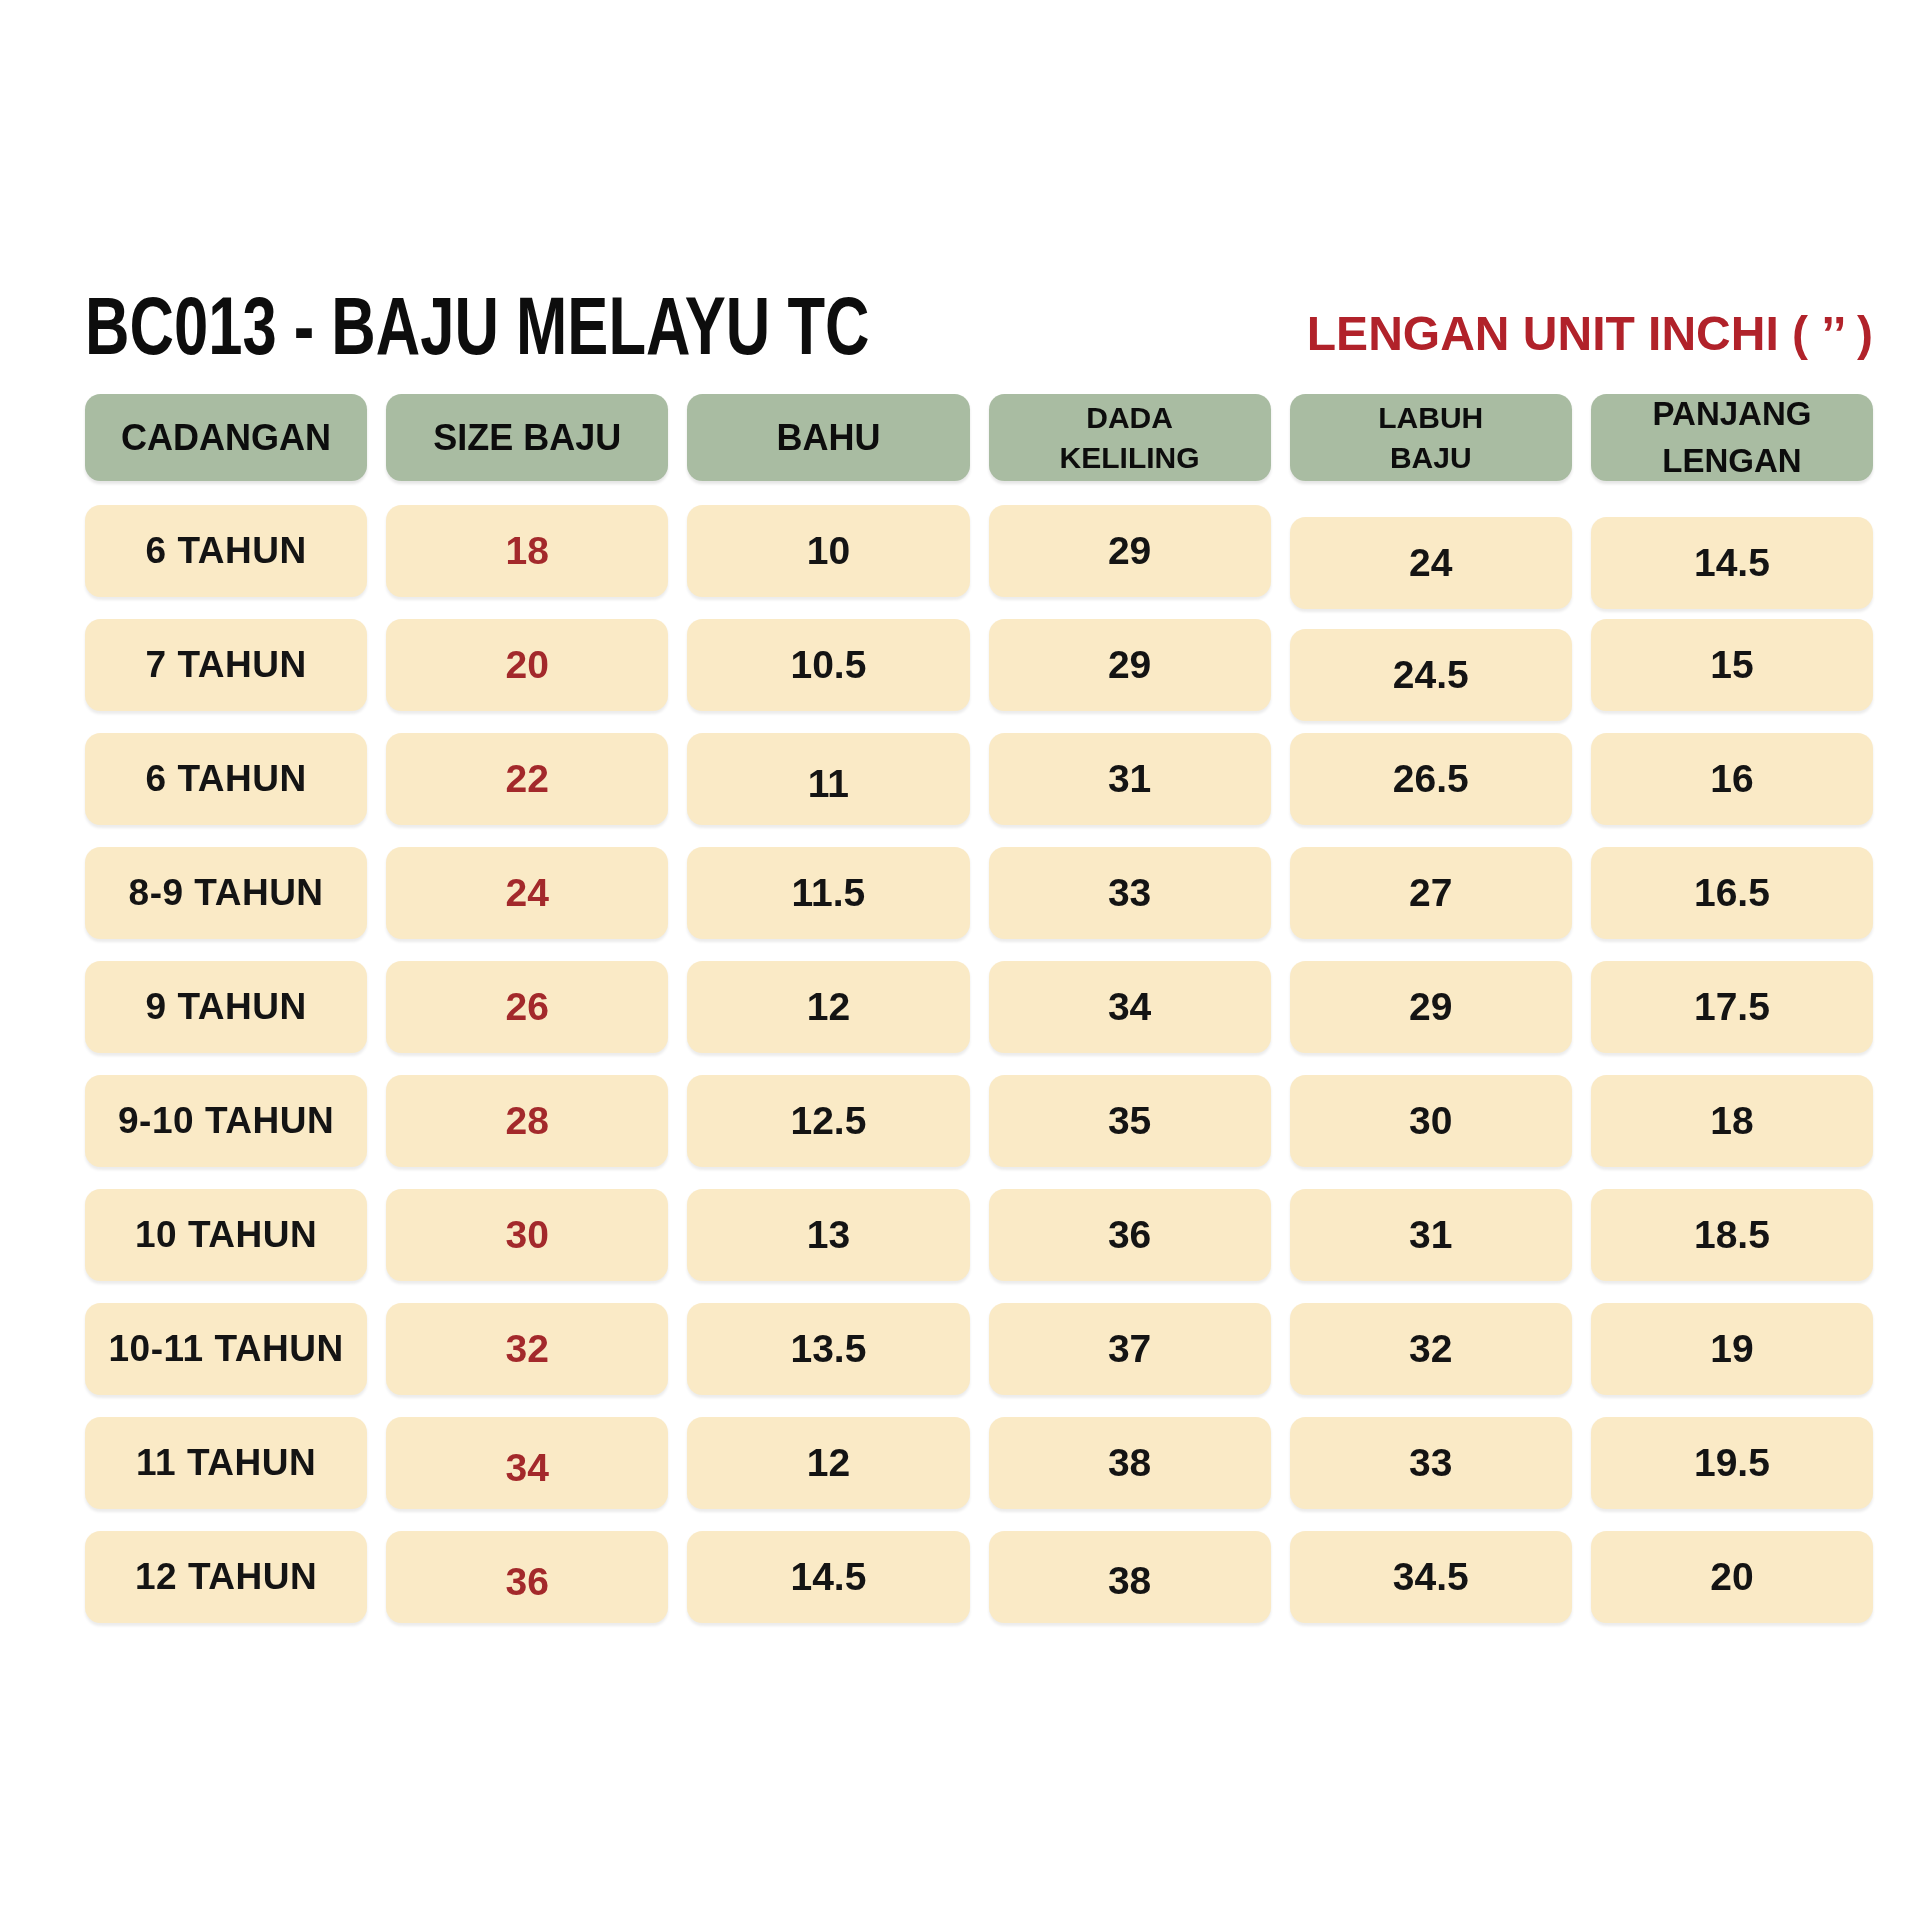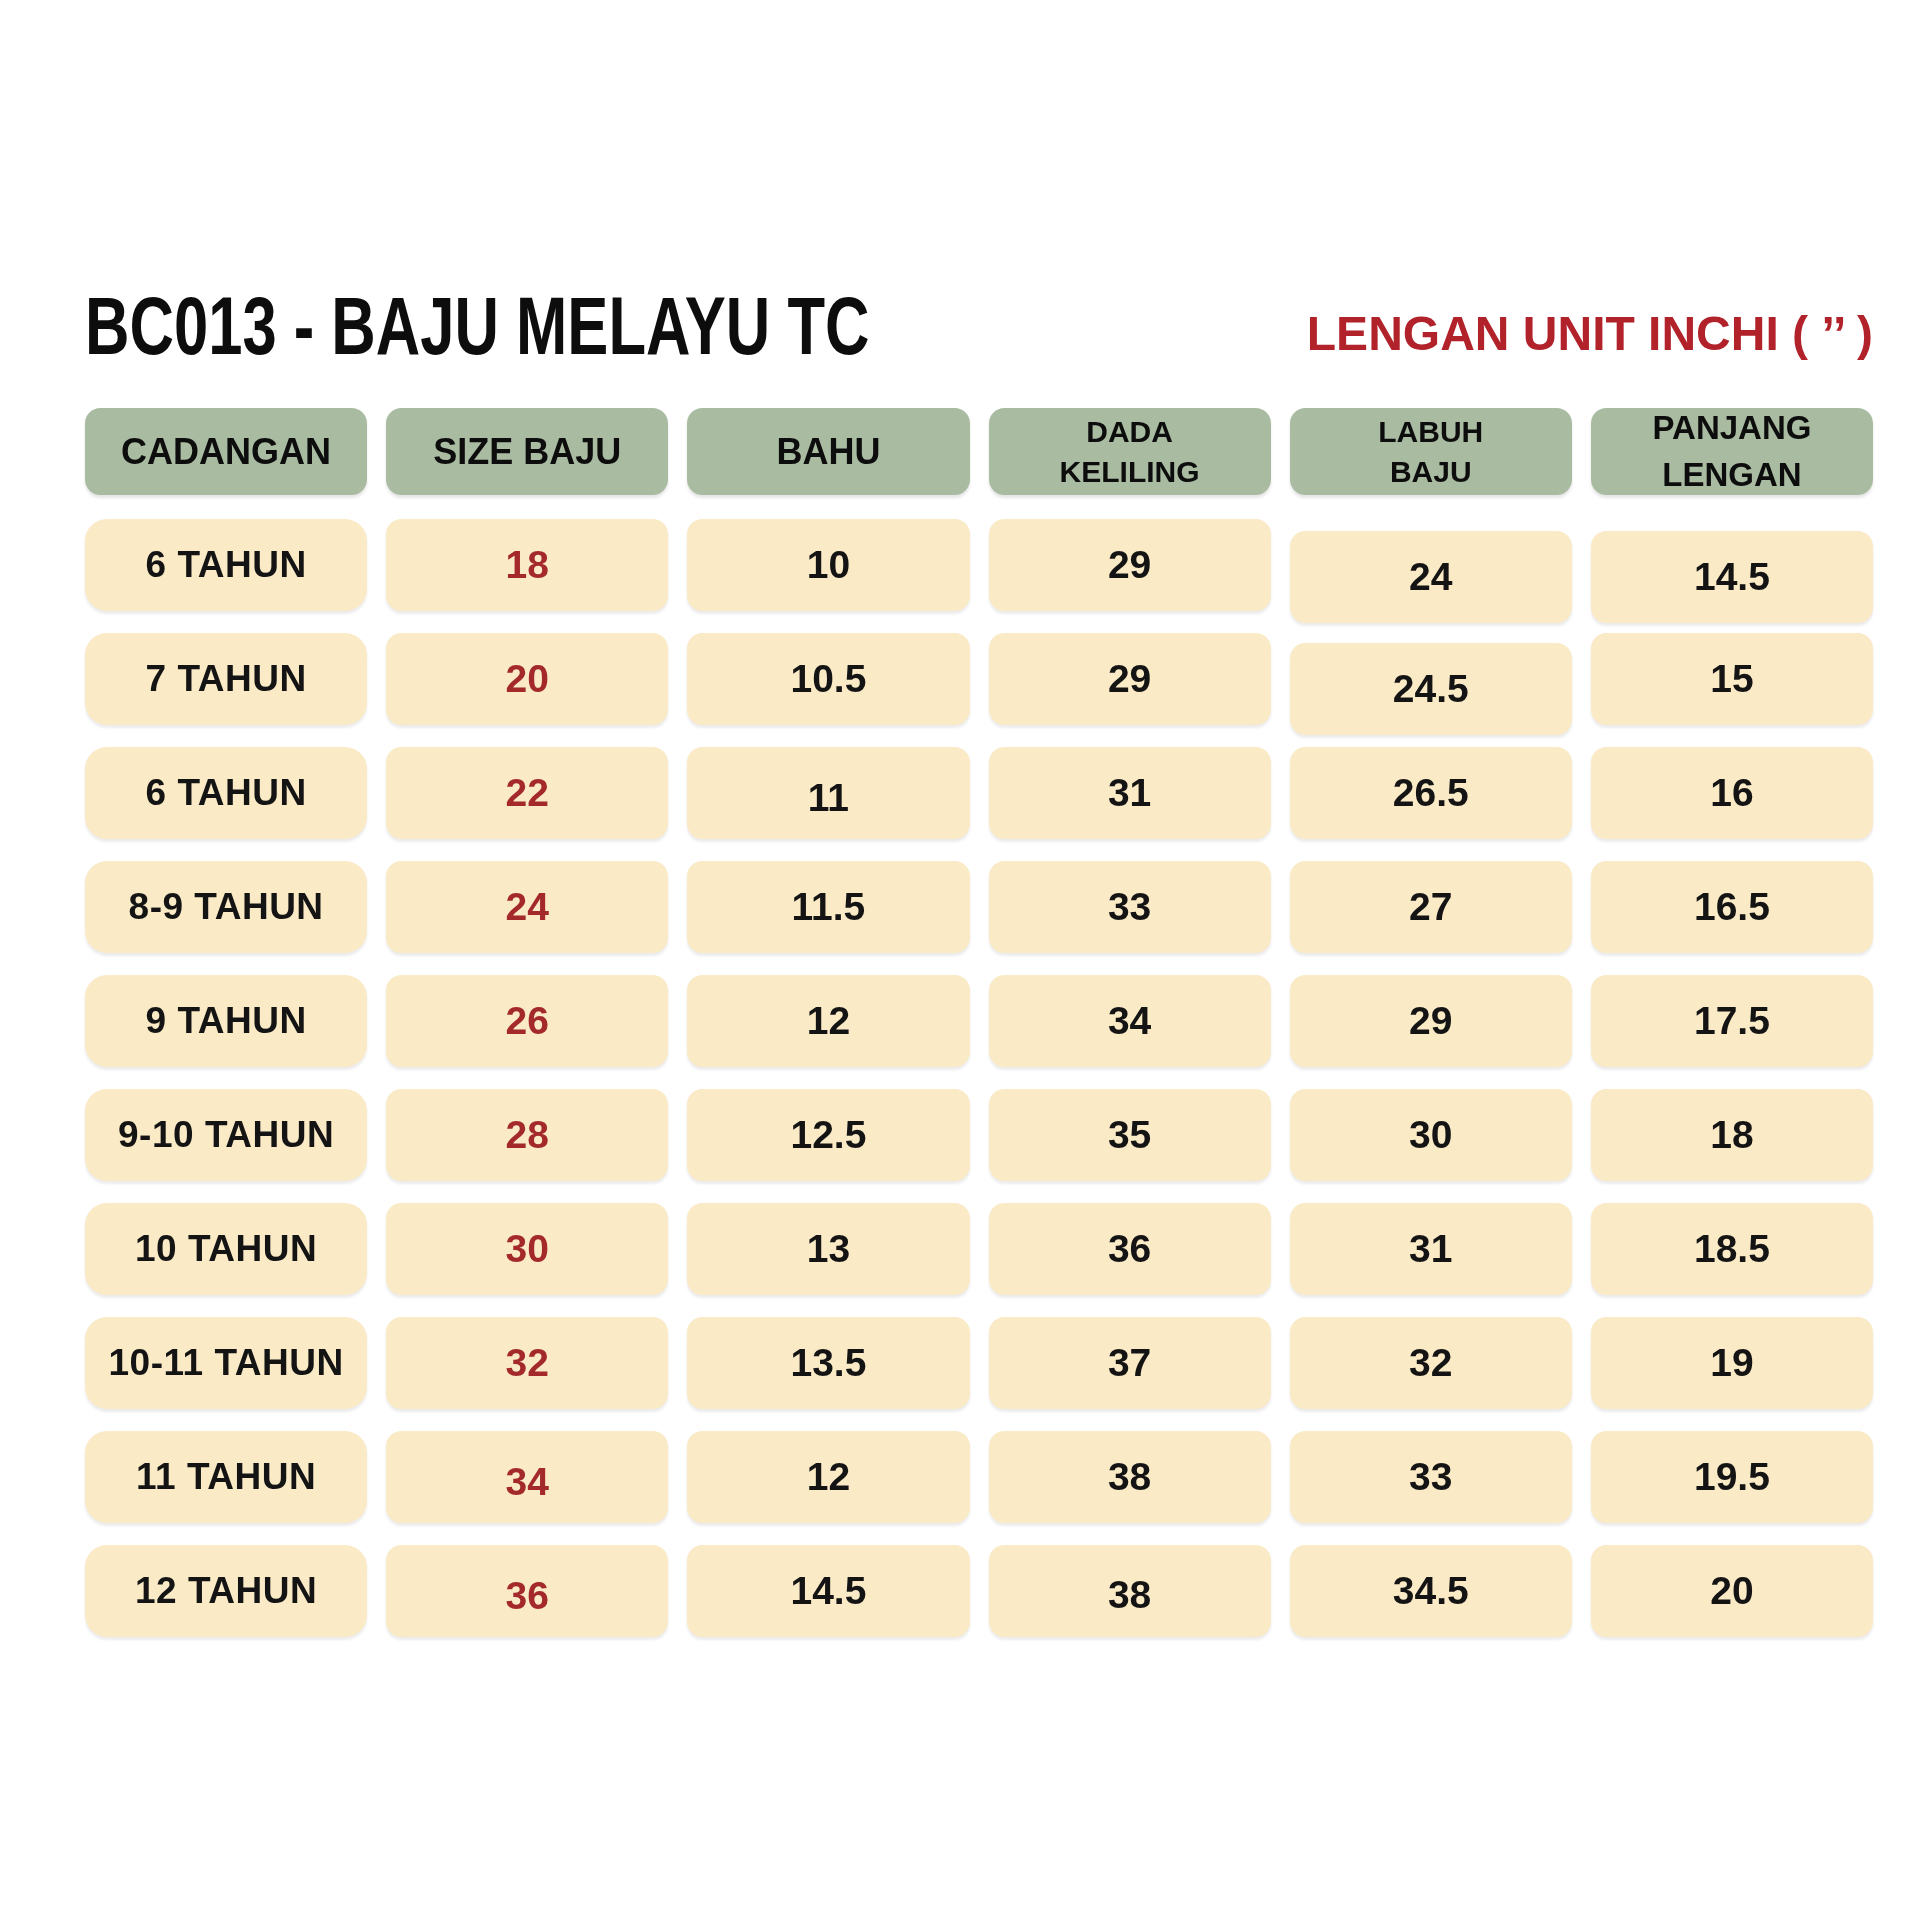--- a/index.html
+++ b/index.html
@@ -10,21 +10,21 @@
     --ink:#141414;
   }
   *{margin:0;padding:0;box-sizing:border-box;}
   html,body{width:1931px;height:1931px;background:#ffffff;overflow:hidden;}
   body{font-family:"Liberation Sans", sans-serif;color:var(--ink);}
   .page{width:1931px;height:1931px;padding:0 58px 0 85px;}
 
   
   .titlebar{
     display:flex;justify-content:space-between;align-items:flex-end;
-    padding-top:272px;margin-bottom:41px;height:367px;
+    padding-top:272px;margin-bottom:27px;height:367px;
   }
   .main-title{
     font-size:81px;font-weight:700;letter-spacing:0px;line-height:1.0;
     transform:scaleX(0.76);transform-origin:left bottom;white-space:nowrap;
     color:#0d0d0d;
   }
   .unit-note{
     font-size:48px;font-weight:700;color:var(--title-red);
     white-space:nowrap;padding-bottom:5.8px;letter-spacing:0px;
   }
@@ -45,21 +45,21 @@
   .hcell.twoline{font-size:30px;line-height:1.32;align-items:center;}
   .hcell.c5{font-size:33px;line-height:1.42;}
 
   .cell{
     flex:1 1 0;height:92px;background:var(--cream);border-radius:15.4px;
     display:flex;justify-content:center;align-items:center;
     font-weight:700;font-size:39px;color:var(--ink);
     box-shadow:0 2.9px 2.9px rgba(0,0,0,0.08);
     position:relative;
   }
-  .cell.col-label{font-size:37px;letter-spacing:0.5px;border-radius:22px;}
+  .cell.col-label{font-size:37px;letter-spacing:0.5px;}
   .cell.col-size{color:var(--size-red);}
 
   
   .row:nth-child(1) .cell:nth-child(5),
   .row:nth-child(1) .cell:nth-child(6){top:11.6px;}
   .row:nth-child(2) .cell:nth-child(5){top:10px;}
   .row:nth-child(3) .cell:nth-child(3){align-items:center;padding-top:9.7px;}
   .row:nth-child(9) .cell:nth-child(2),
   .row:nth-child(10) .cell:nth-child(2){padding-top:9.7px;}
   .row:nth-child(10) .cell:nth-child(4){padding-top:7.7px;}

